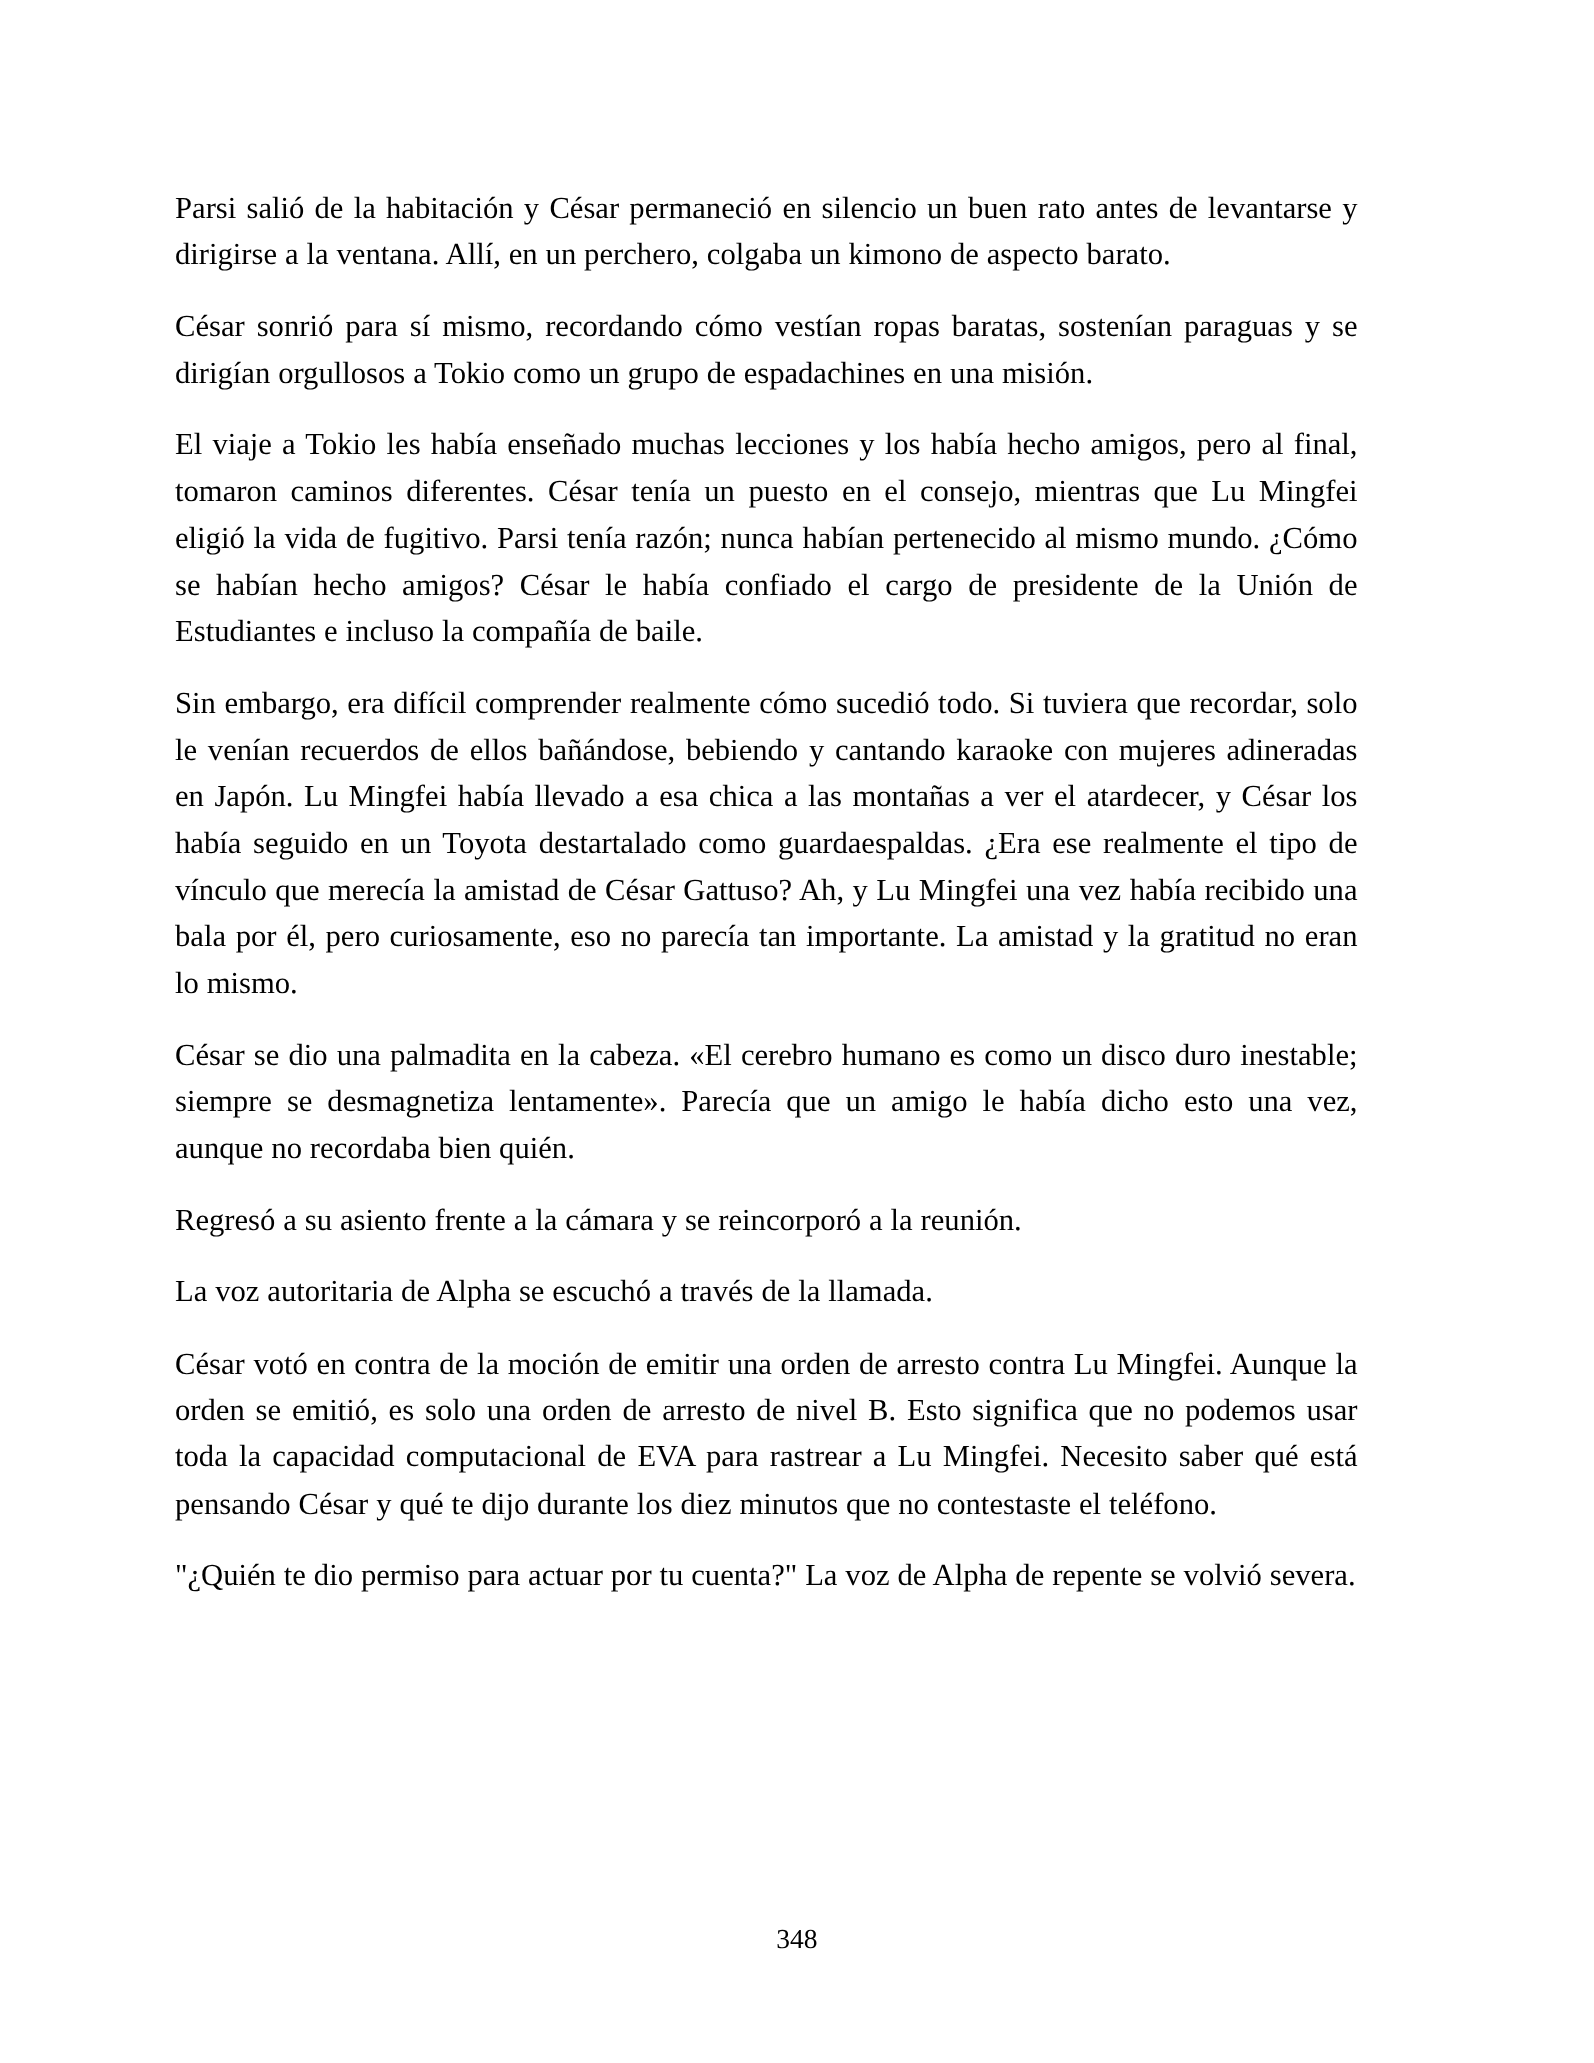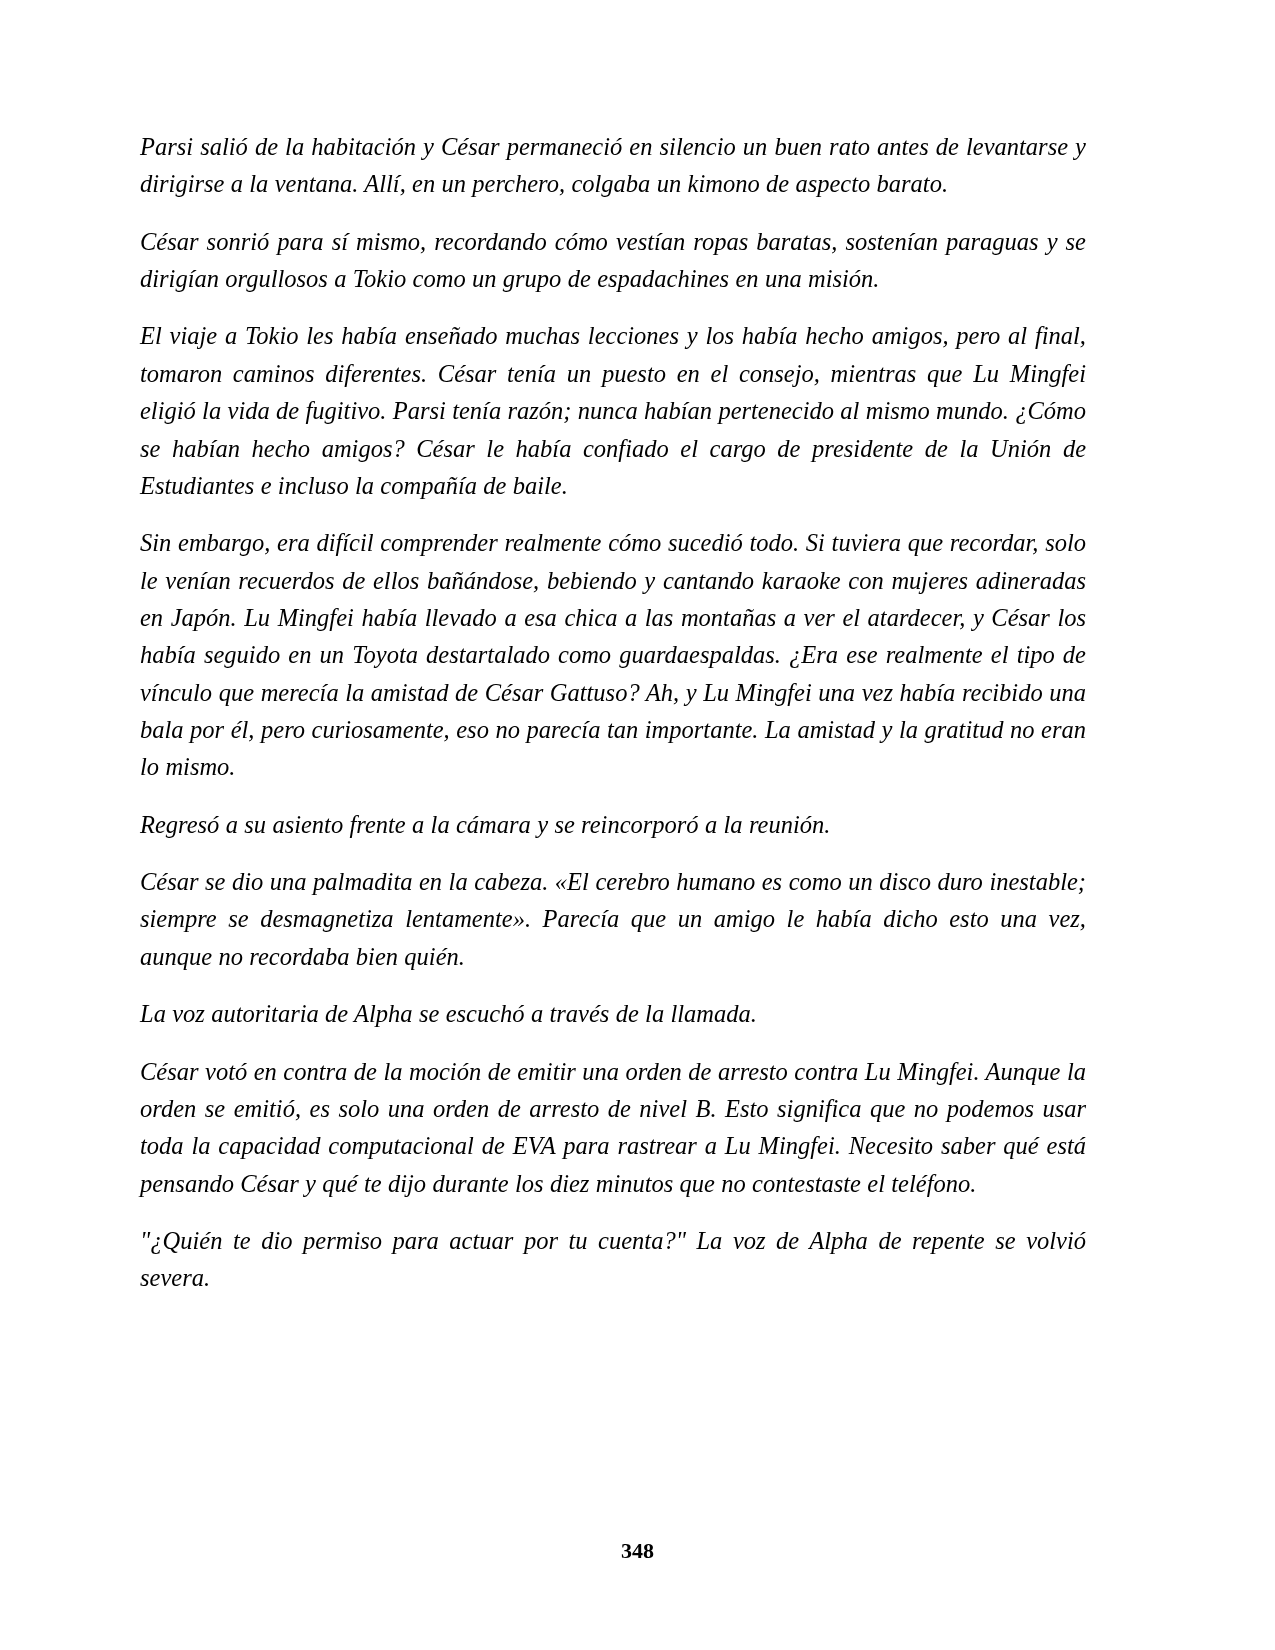--- a/index.html
+++ b/index.html
@@ -16,23 +16,22 @@
     width: 1275px;
     height: 1650px;
     margin: 0 auto;
     background: #ffffff;
     box-sizing: border-box;
     overflow: hidden;
   }
   .content {
     position: absolute;
     left: 140px;
-    top: 128px;
+    top: 148px;
     width: 946px;
-    font-style: italic;
   }
   .para {
     font-size: 24.5px;
     line-height: 1.525;
     text-align: justify;
     text-justify: inter-word;
     margin: 0 0 20px 0;
     hyphens: none;
     -webkit-hyphens: none;
     letter-spacing: 0.0px;
@@ -43,35 +42,34 @@
   }
   .page-number {
     position: absolute;
     left: 0;
     right: 0;
     top: 1540px;
     text-align: center;
     font-size: 22px;
     line-height: 1;
     font-family: "Liberation Serif", "DejaVu Serif", serif;
-    font-weight: bold;
   }
 </style>
 </head>
 <body>
 
 <div class="page">
 
   <div class="content">
     <p class="para">Parsi salió de la habitación y César permaneció en silencio un buen rato antes de levantarse y dirigirse a la ventana. Allí, en un perchero, colgaba un kimono de aspecto barato.</p>
     <p class="para">César sonrió para sí mismo, recordando cómo vestían ropas baratas, sostenían paraguas y se dirigían orgullosos a Tokio como un grupo de espadachines en una misión.</p>
     <p class="para">El viaje a Tokio les había enseñado muchas lecciones y los había hecho amigos, pero al final, tomaron caminos diferentes. César tenía un puesto en el consejo, mientras que Lu Mingfei eligió la vida de fugitivo. Parsi tenía razón; nunca habían pertenecido al mismo mundo. ¿Cómo se habían hecho amigos? César le había confiado el cargo de presidente de la Unión de Estudiantes e incluso la compañía de baile.</p>
     <p class="para">Sin embargo, era difícil comprender realmente cómo sucedió todo. Si tuviera que recordar, solo le venían recuerdos de ellos bañándose, bebiendo y cantando karaoke con mujeres adineradas en Japón. Lu Mingfei había llevado a esa chica a las montañas a ver el atardecer, y César los había seguido en un Toyota destartalado como guardaespaldas. ¿Era ese realmente el tipo de vínculo que merecía la amistad de César Gattuso? Ah, y Lu Mingfei una vez había recibido una bala por él, pero curiosamente, eso no parecía tan importante. La amistad y la gratitud no eran lo mismo.</p>
+    <p class="para">César se dio una palmadita en la cabeza. «El cerebro humano es como un disco duro inestable; siempre se desmagnetiza lentamente». Parecía que un amigo le había dicho esto una vez, aunque no recordaba bien quién.</p>
     <p class="para">Regresó a su asiento frente a la cámara y se reincorporó a la reunión.</p>
-    <p class="para">César se dio una palmadita en la cabeza. «El cerebro humano es como un disco duro inestable; siempre se desmagnetiza lentamente». Parecía que un amigo le había dicho esto una vez, aunque no recordaba bien quién.</p>
     <p class="para">La voz autoritaria de Alpha se escuchó a través de la llamada.</p>
     <p class="para">César votó en contra de la moción de emitir una orden de arresto contra Lu Mingfei. Aunque la orden se emitió, es solo una orden de arresto de nivel B. Esto significa que no podemos usar toda la capacidad computacional de EVA para rastrear a Lu Mingfei. Necesito saber qué está pensando César y qué te dijo durante los diez minutos que no contestaste el teléfono.</p>
     <p class="para">"¿Quién te dio permiso para actuar por tu cuenta?" La voz de Alpha de repente se volvió severa.</p>
   </div>
 
   <div class="page-number">348</div>
 
 </div>
 
 </body></html>

